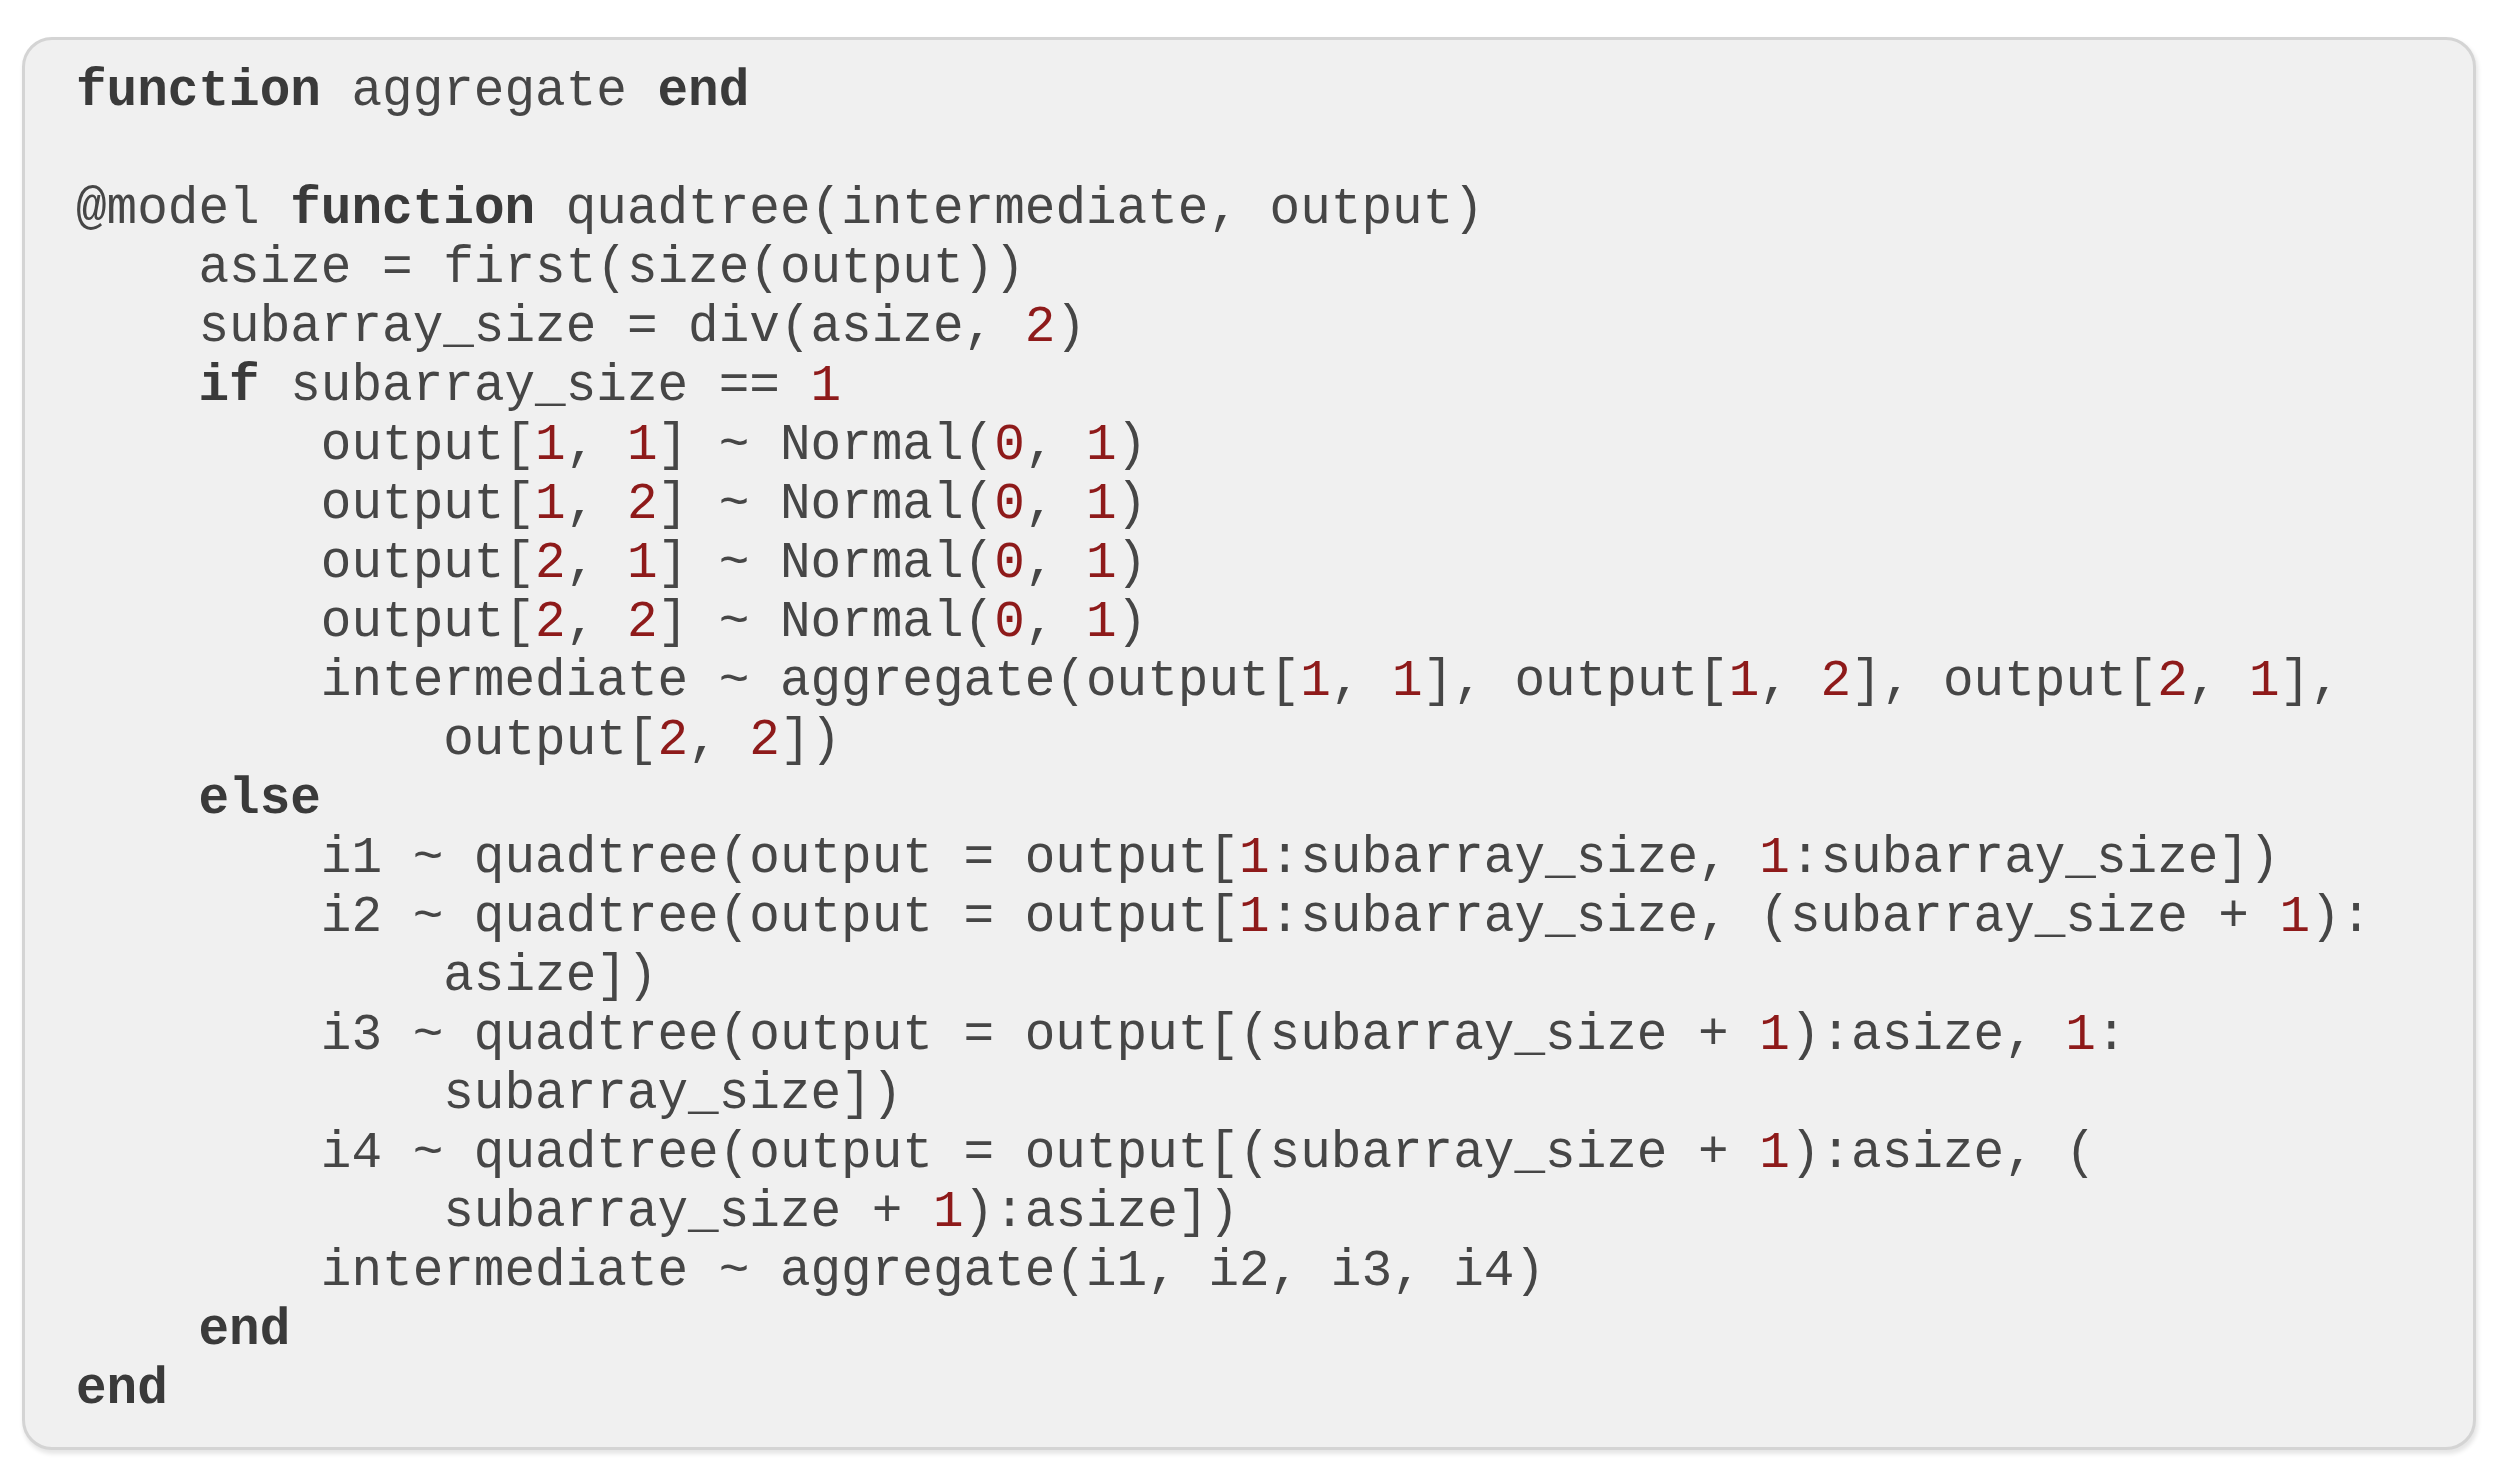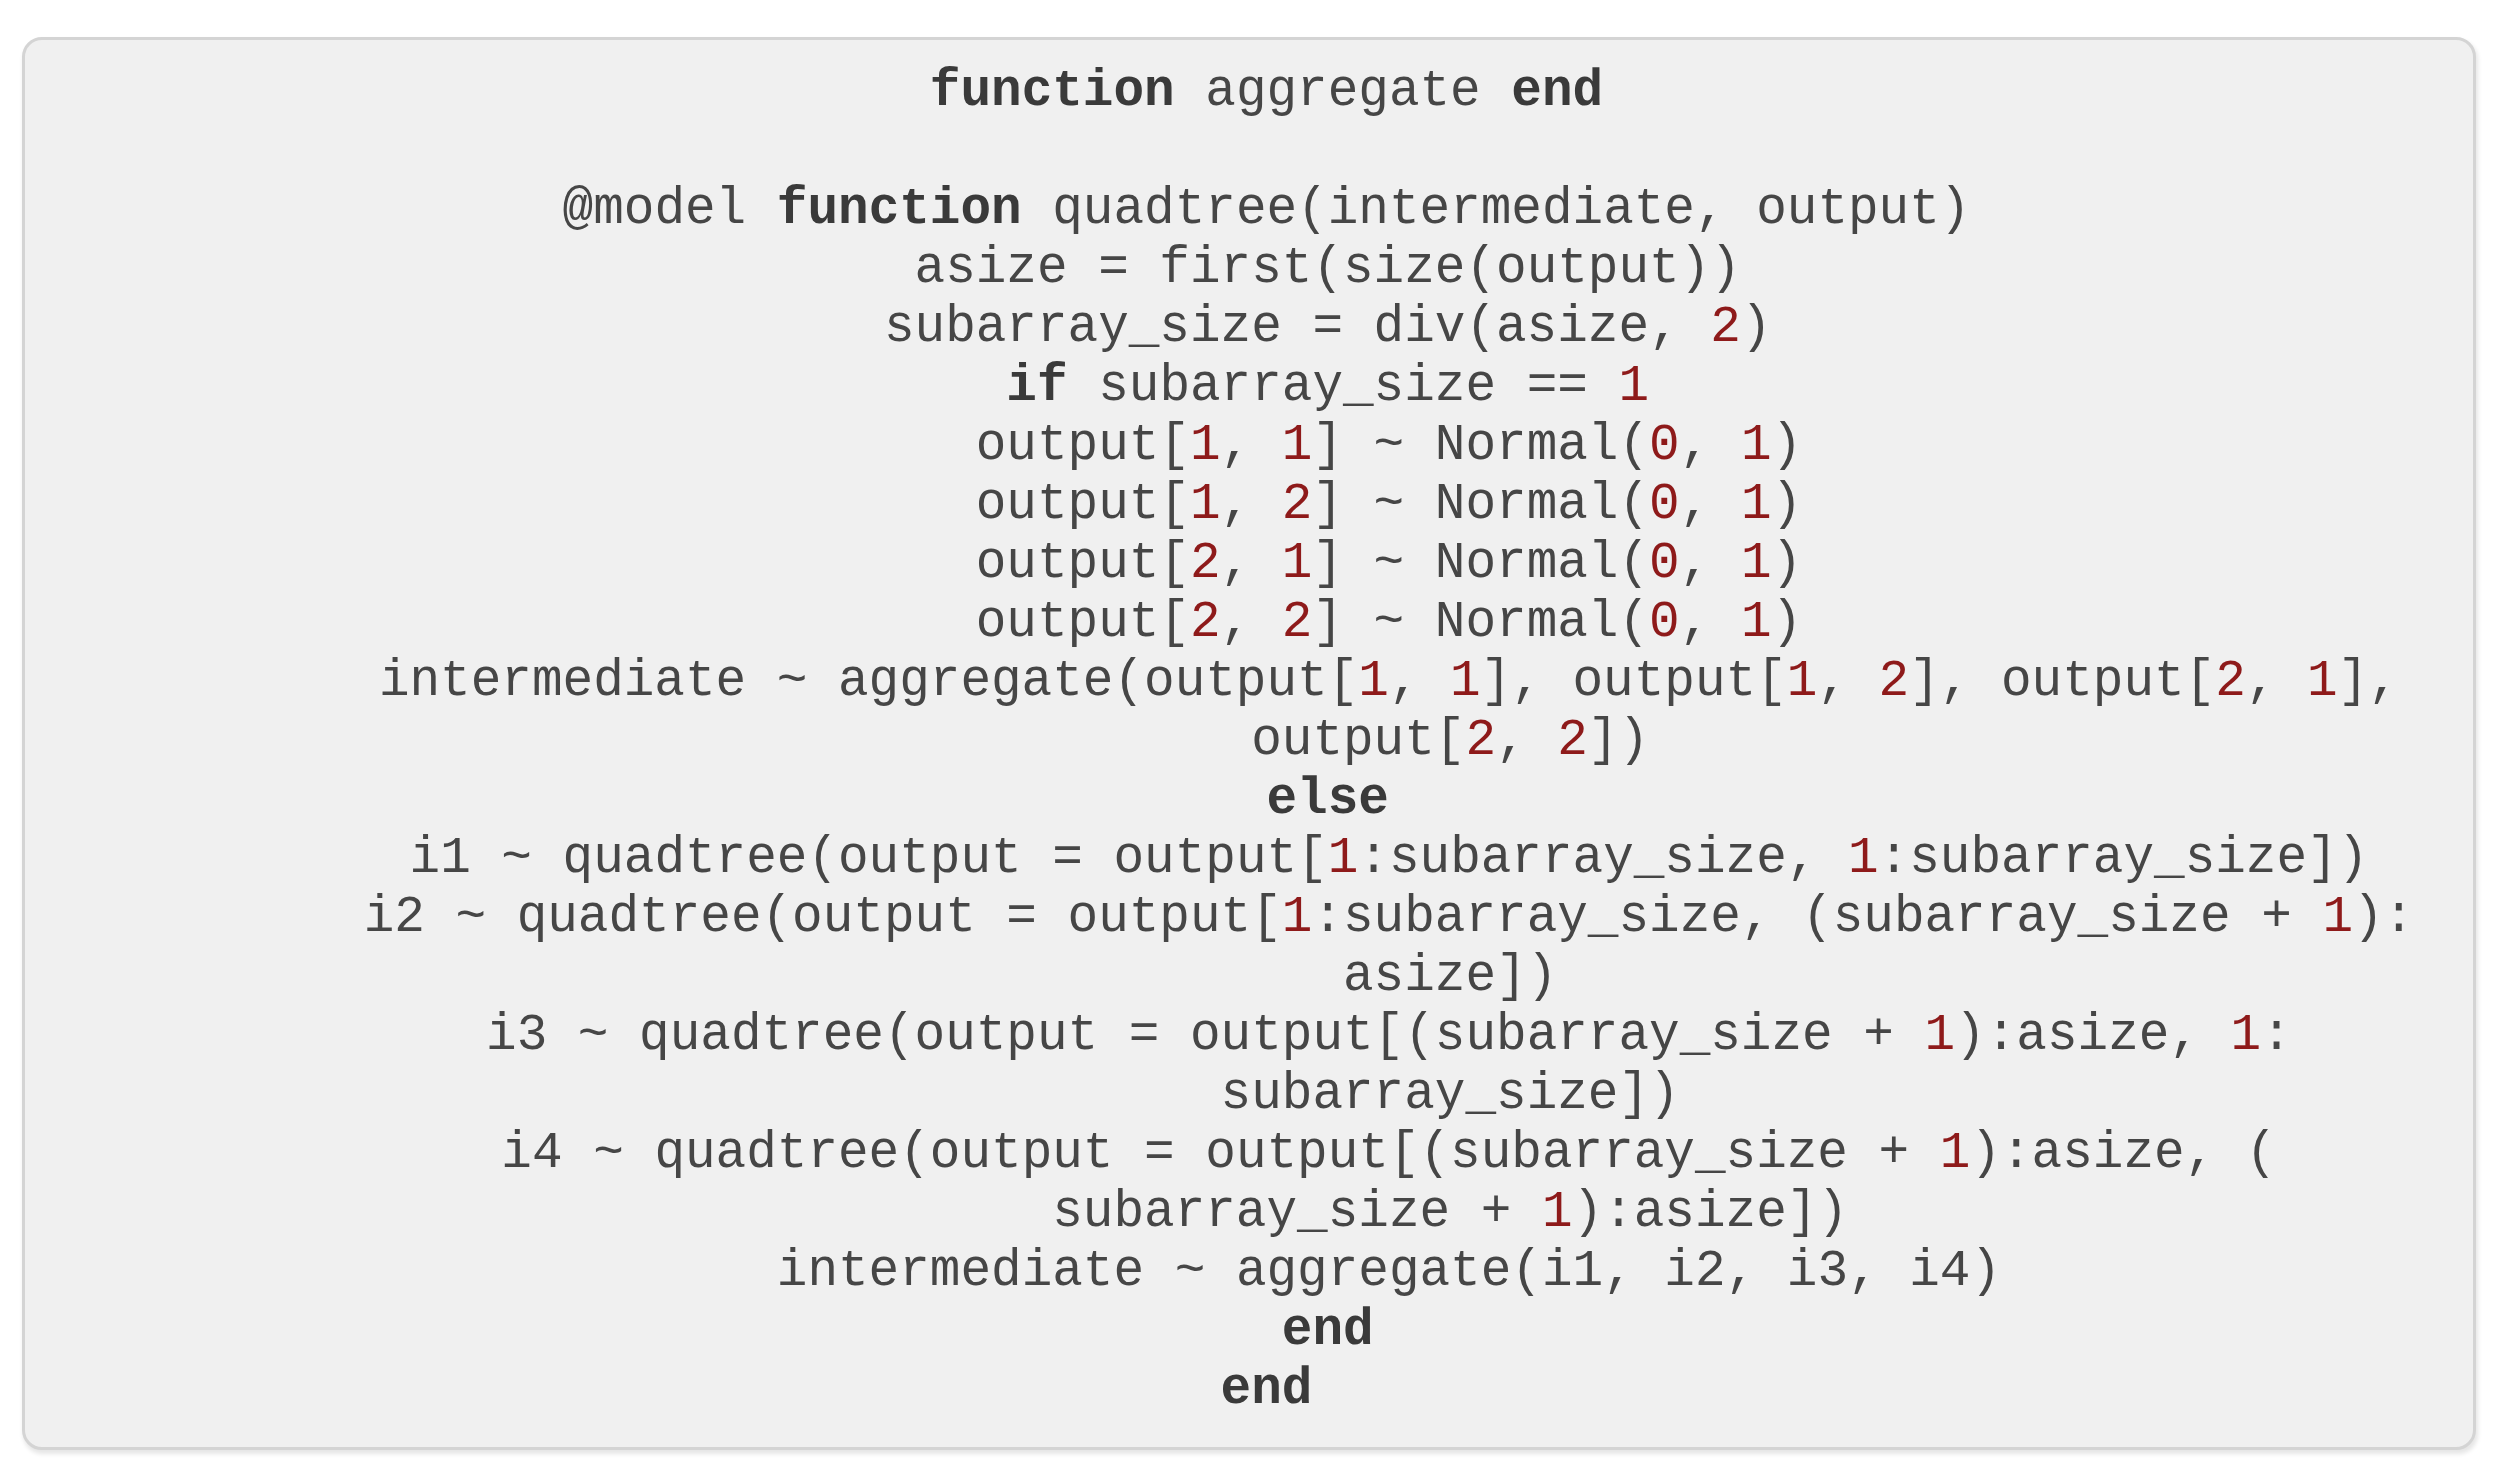--- a/index.html
+++ b/index.html
@@ -16,25 +16,24 @@
   }
   .code-box {
     position: absolute;
     left: 22px;
     top: 37px;
     width: 2454px;
     height: 1413px;
     box-sizing: border-box;
     background: var(--box-bg, #f0f0f0);
     border: 3.5px solid var(--border-c, #d4d4d4);
-    border-radius: 20px;
+    border-radius: 30px;
     box-shadow: 1.8px 3.5px 4.4px rgba(0,0,0,0.10);
     padding: 22px 16px 0 51px;
     overflow: hidden;
-    text-align: center;
   }
   .code {
     font-size: 51px;
     line-height: 59px;
     color: var(--text-c, #464646);
     white-space: pre;
   }
   .code-line {
     min-height: 59px;
   }

